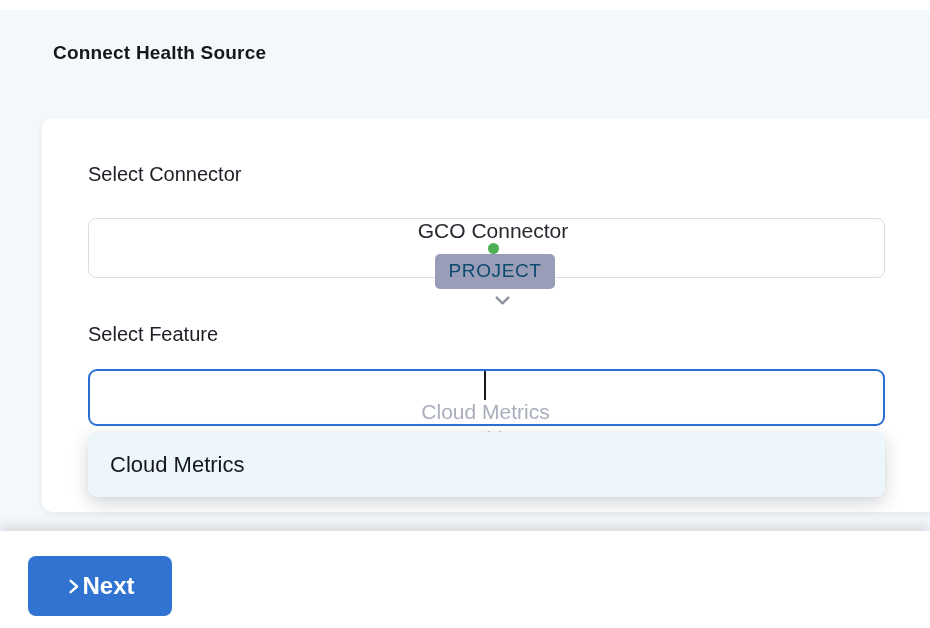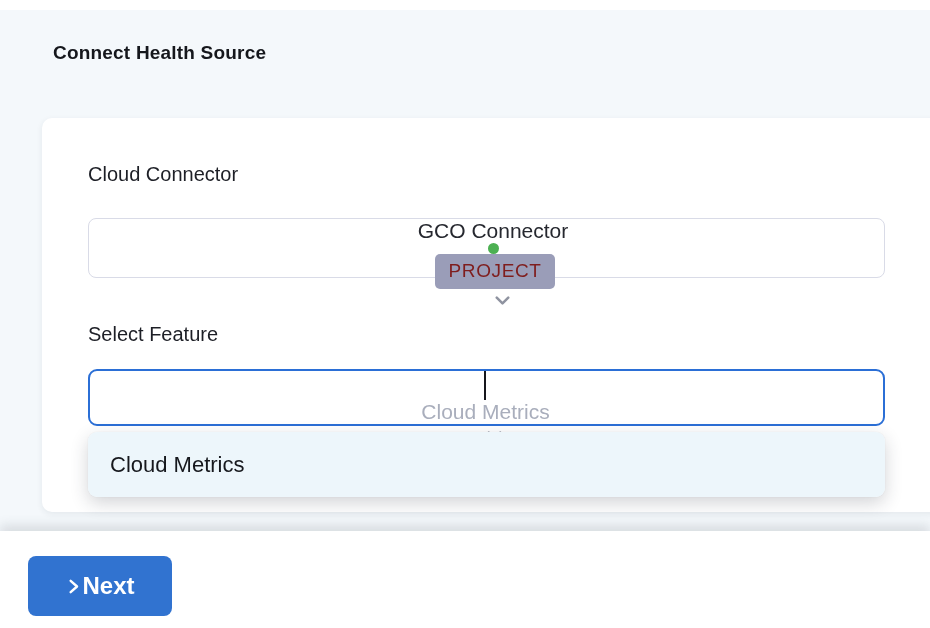--- a/index.html
+++ b/index.html
@@ -56,21 +56,21 @@
     font-size: 21px; color: #26282f; white-space: nowrap;
   }
   .spacer { flex: 1; }
 
   .status-dot {
     width: 11px; height: 11px; border-radius: 50%;
     background: #4cb052; flex: none;
   }
   .scope-badge {
     margin-left: 4px;
-    background: #9a9db8; color: #7f1d1d;
+    background: #9a9db8; color: #0c4a6e;
     font-size: 19px; letter-spacing: 0.6px;
     padding: 6px 14px 7px 14px; border-radius: 5px;
     flex: none;
   }
   .chevron {
     color: #8f93a0; flex: none; margin-left: 19px;
     display: flex; align-items: center;
   }
 
   .feature-input {
@@ -121,21 +121,21 @@
 </style>
 </head>
 <body>
 
 <div class="top-strip"></div>
 
 <h1 class="page-title">Connect Health Source</h1>
 
 <div class="card"></div>
 
-<div class="field-label label-connector">Cloud Connector</div>
+<div class="field-label label-connector">Select Connector</div>
 
 <div class="select-box select-connector">
   <span class="select-value">GCO Connector</span>
   <span class="spacer"></span>
   <span class="status-dot"></span>
   <span class="scope-badge">PROJECT</span>
   <span class="chevron">
     <svg width="23" height="23" viewBox="0 0 24 24" fill="none">
       <polyline points="6,9 12,15 18,9" stroke="currentColor" stroke-width="2.6" stroke-linecap="round" stroke-linejoin="round"></polyline>
     </svg>

